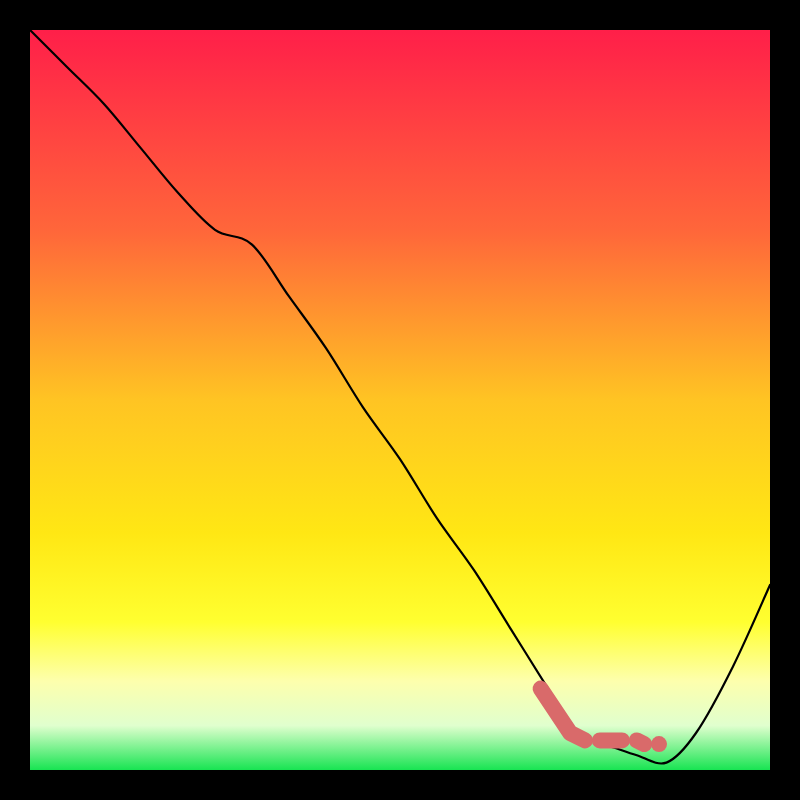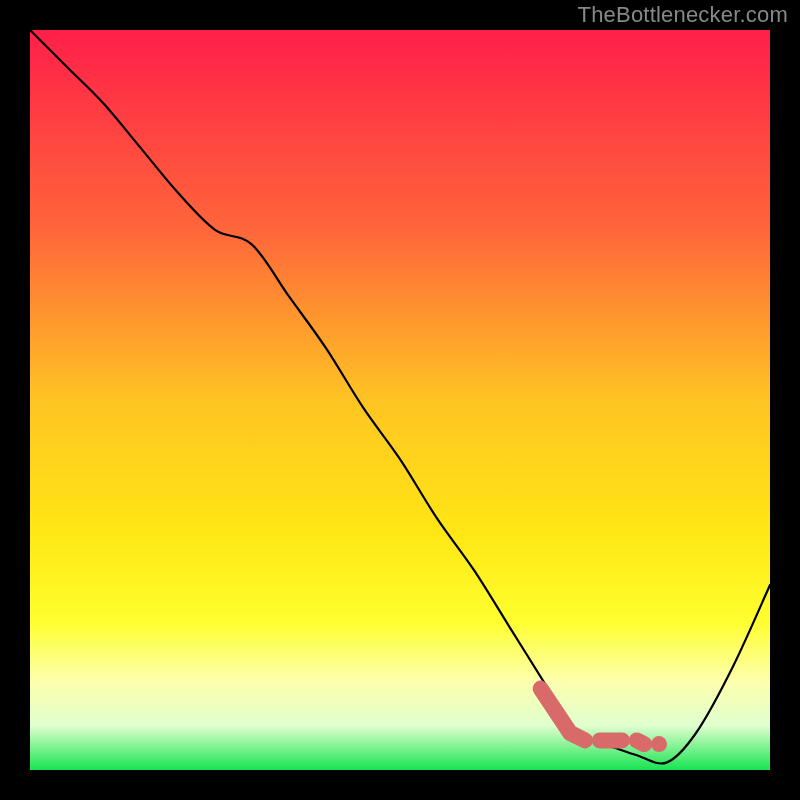--- a/index.html
+++ b/index.html
@@ -46,21 +46,20 @@
     width: 100%;
     height: 100%;
     overflow: visible;
   }
 </style>
 </head>
 <body>
 
 <div class="container">
 
-  <div class="watermark">TheBottlenecker.com</div>
 
   <div class="plot-frame">
 
     <svg class="gradient-bg" viewBox="0 0 740 740" preserveAspectRatio="none">
       <defs>
         <linearGradient id="bg-grad" x1="0" y1="0" x2="0" y2="1">
             <stop offset="0%" stop-color="#ff1f49"></stop>
             <stop offset="27%" stop-color="#ff663a"></stop>
             <stop offset="50%" stop-color="#ffc423"></stop>
             <stop offset="68%" stop-color="#ffe714"></stop>

